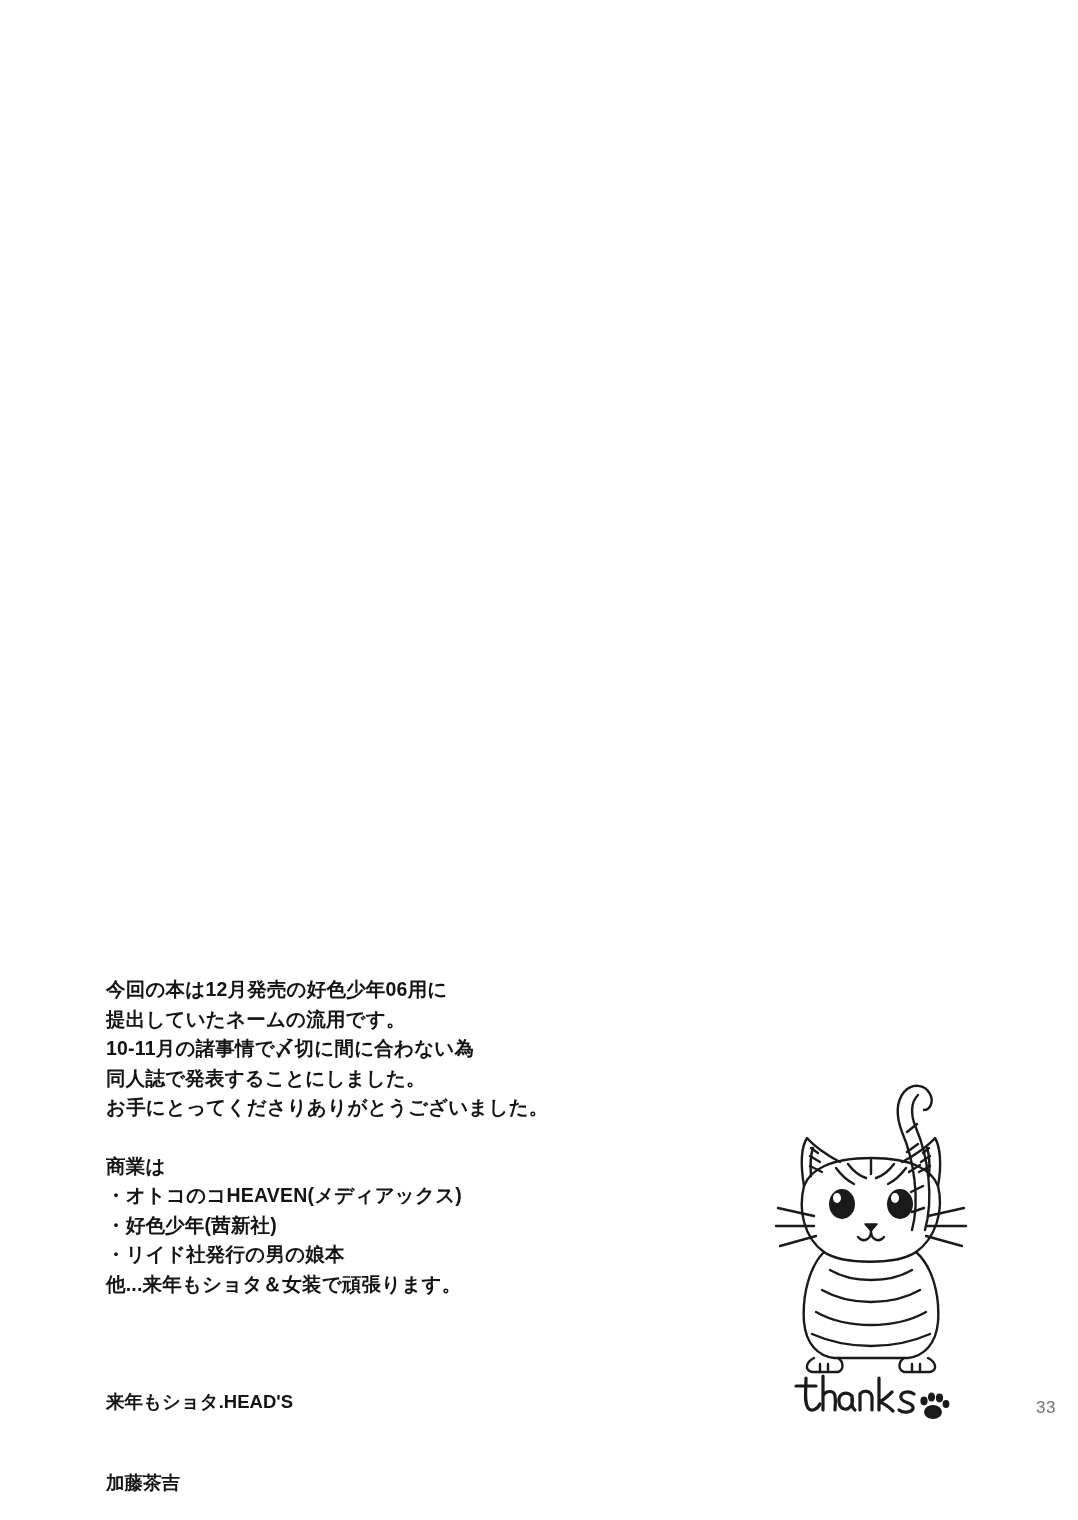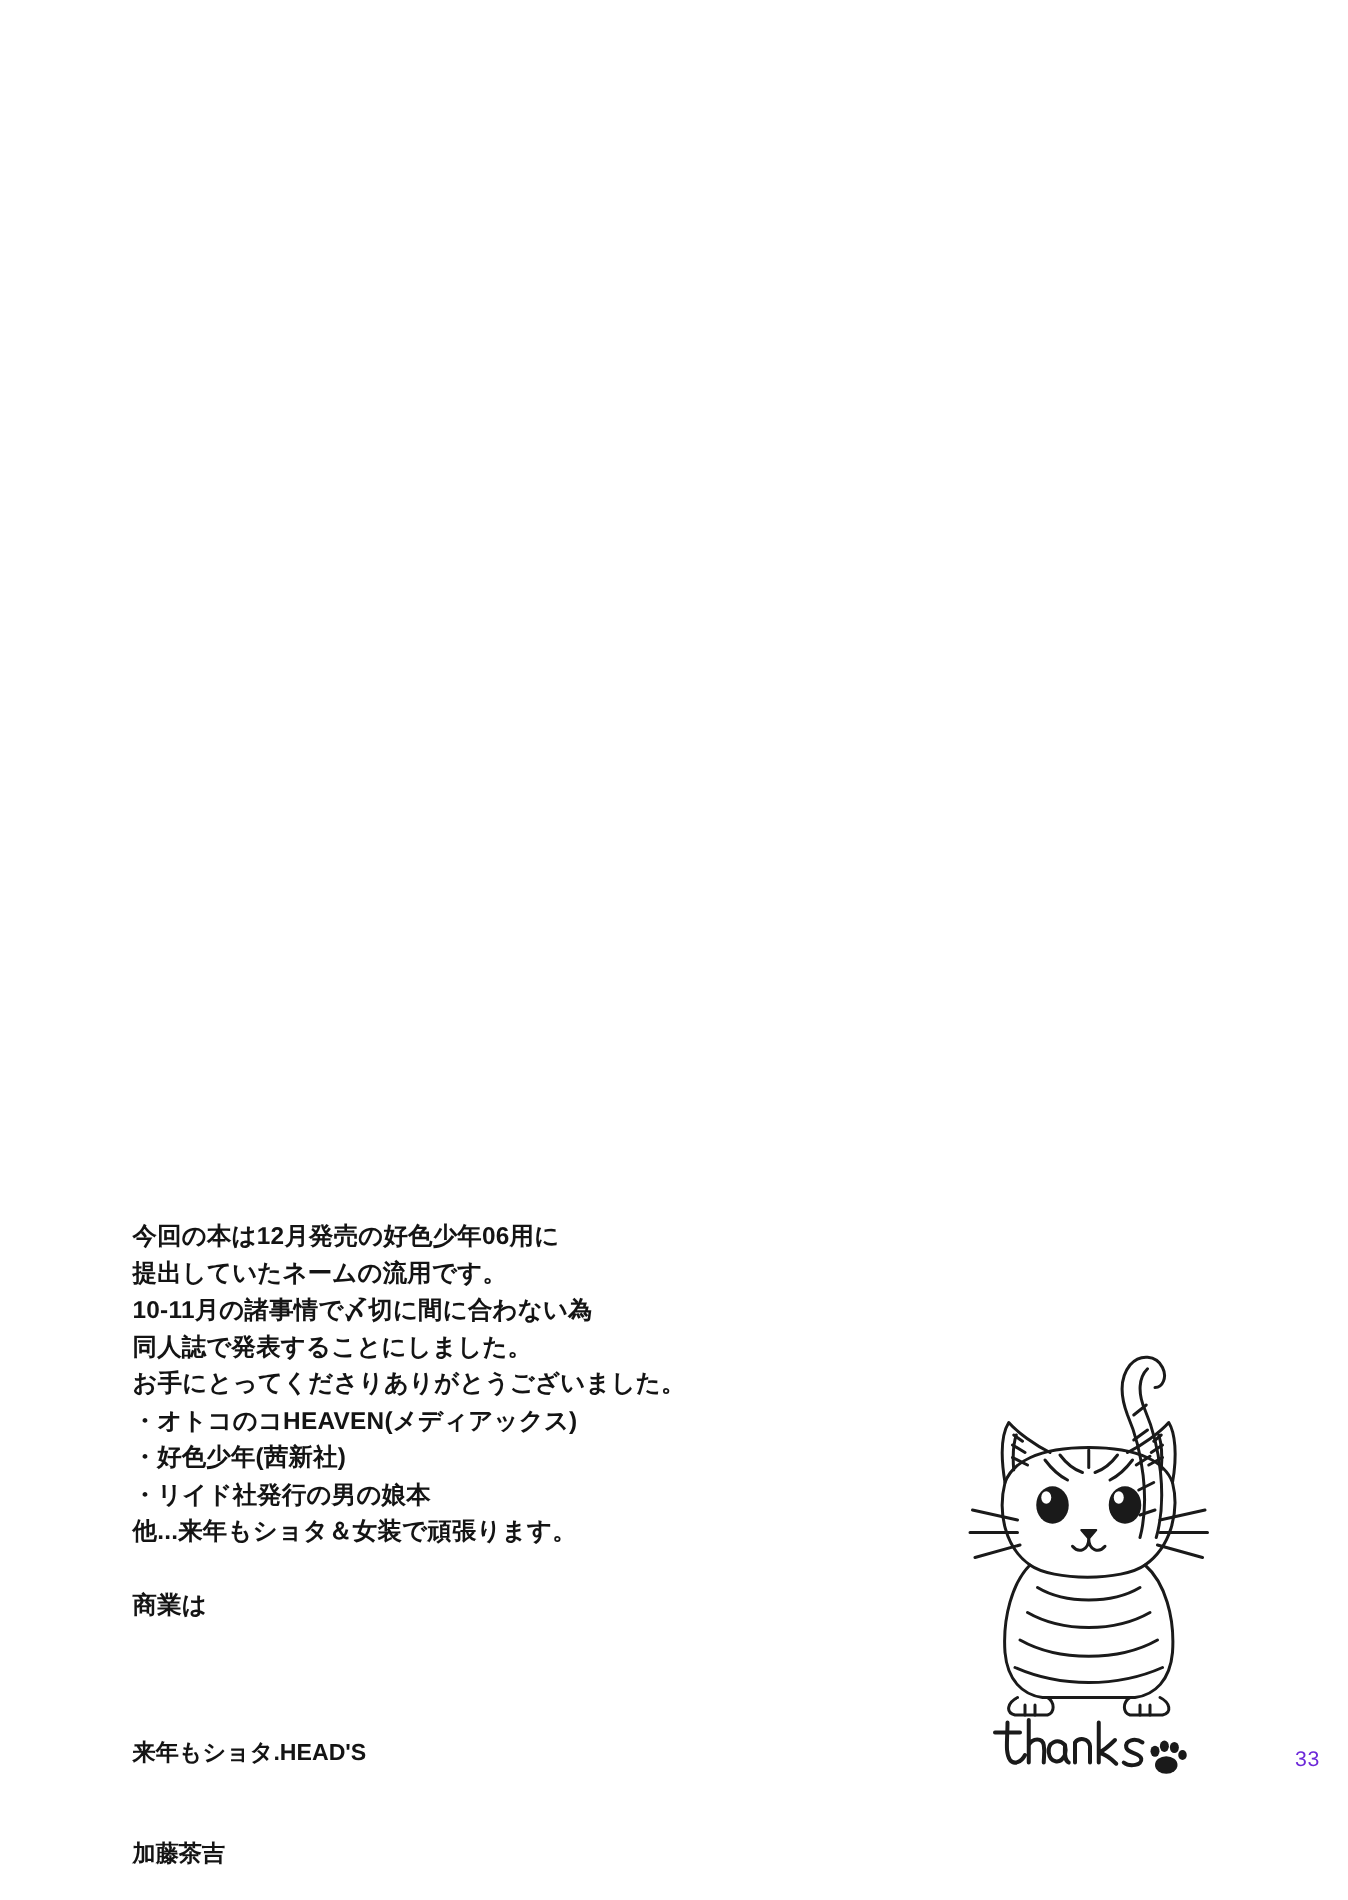--- a/index.html
+++ b/index.html
@@ -54,21 +54,21 @@
     color: #141414;
     white-space: pre-wrap;
   }
 
   
   .page-number {
     position: absolute;
     right: 22px;
     top: 1398px;
     font-size: 17px;
-    color: #6d28d9;
+    color: #737373;
     letter-spacing: 0.5px;
   }
 
   
   .cat-wrap {
     position: absolute;
     left: 762px;
     top: 1080px;
     width: 230px;
     height: 310px;
@@ -96,25 +96,25 @@
 <body>
 
 <div class="page">
 
   <div class="afterword">
     <div class="para">今回の本は12月発売の好色少年06用に
 提出していたネームの流用です。
 10-11月の諸事情で〆切に間に合わない為
 同人誌で発表することにしました。
 お手にとってくださりありがとうございました。</div>
+    <div class="para credits-block">商業は</div>
     <div class="para">・オトコのコHEAVEN(メディアックス)
 ・好色少年(茜新社)
 ・リイド社発行の男の娘本
 他...来年もショタ＆女装で頑張ります。</div>
-    <div class="para credits-block">商業は</div>
   </div>
 
   <div class="signature">
     <div>来年もショタ.HEAD'S</div>
     <div>加藤茶吉</div>
     
   </div>
 
   <div class="page-number">33</div>
 

